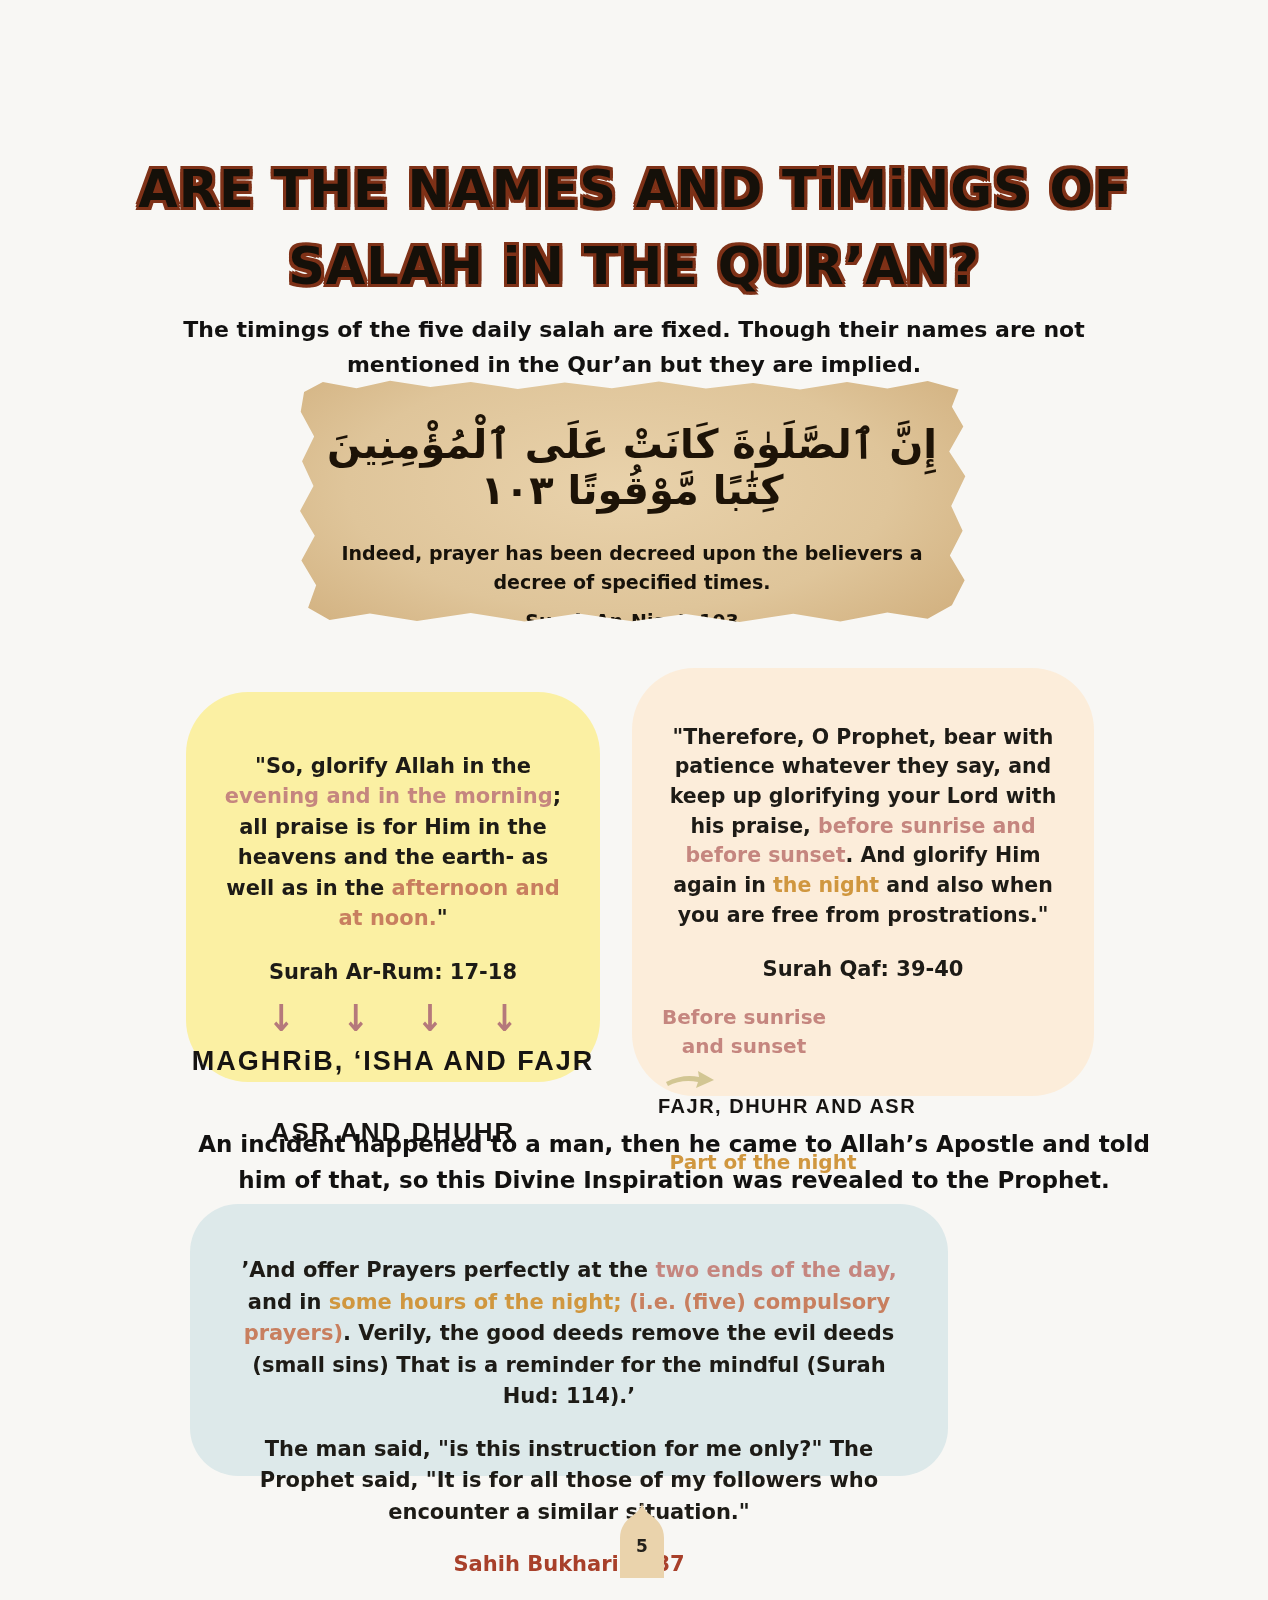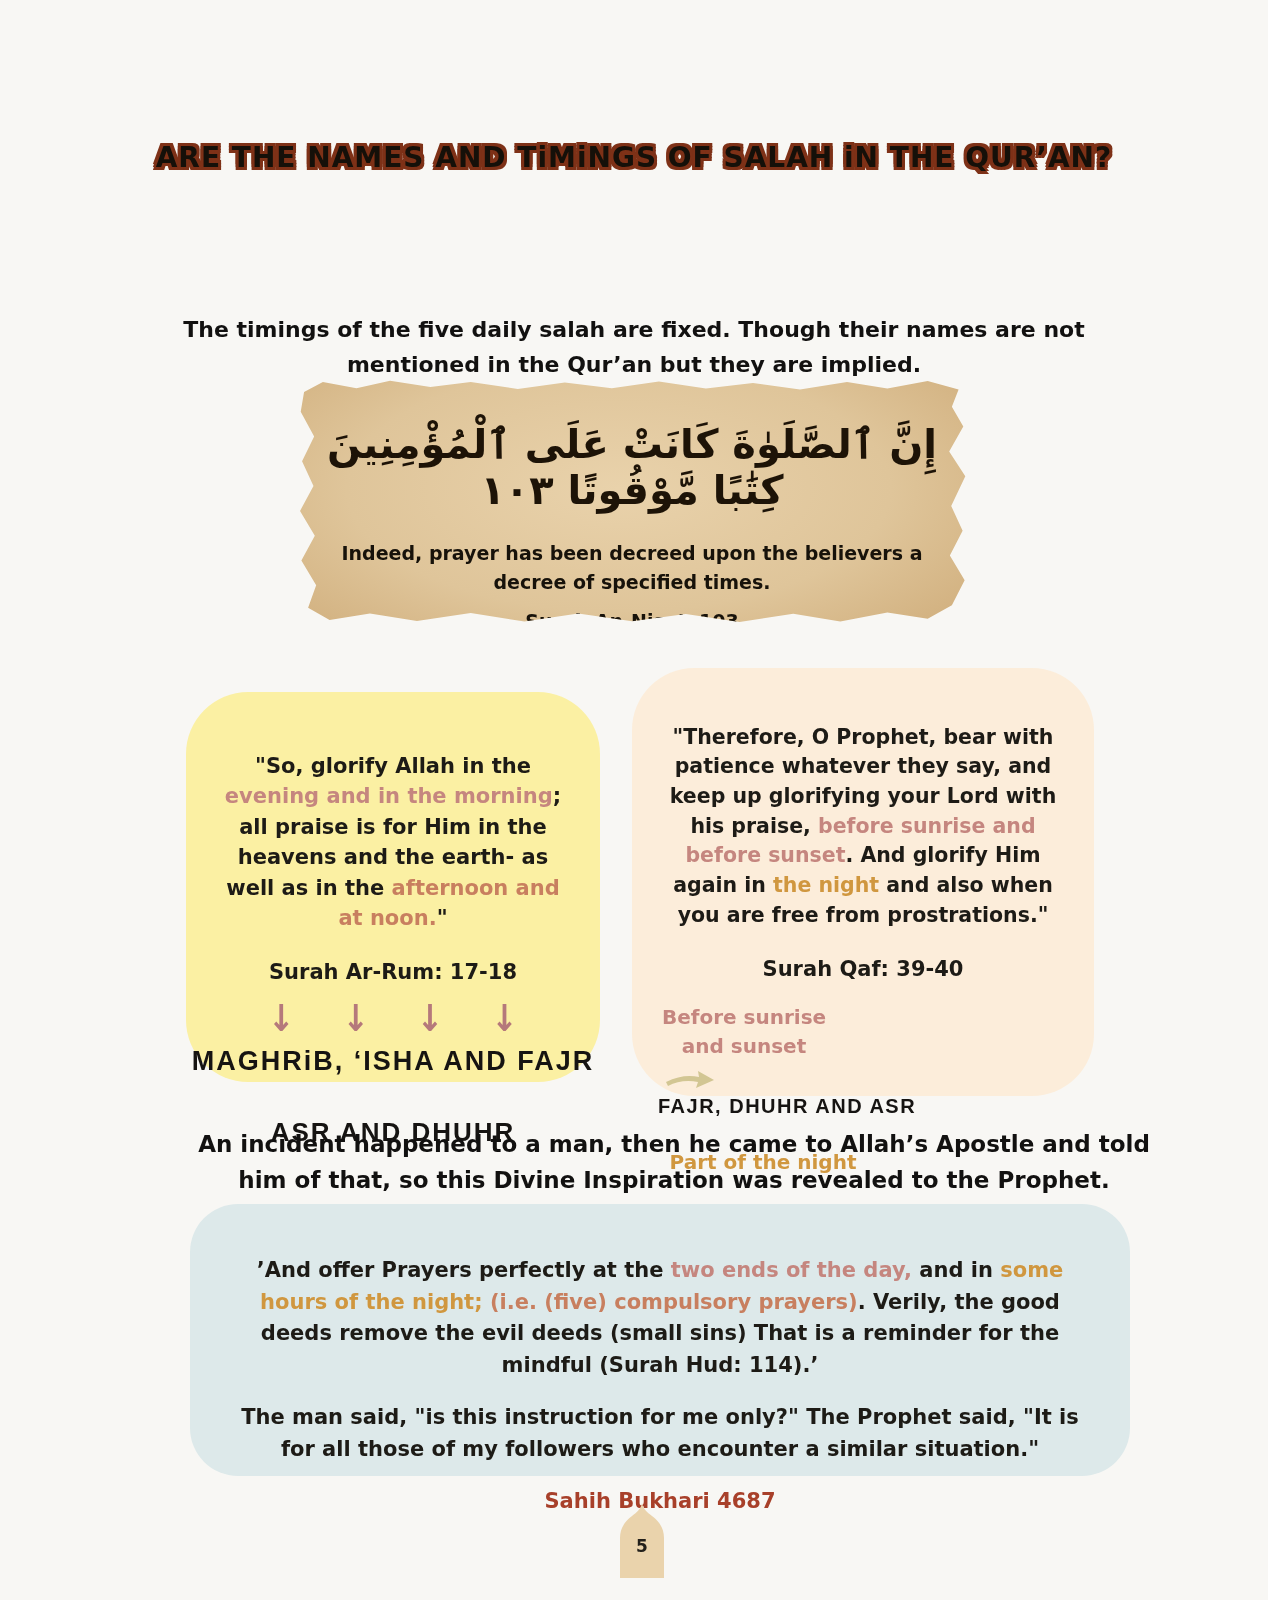--- a/index.html
+++ b/index.html
@@ -3,21 +3,21 @@
 <meta charset="utf-8">
 <style>
   html,body{margin:0;padding:0;}
   body{background:#f8f7f4;font-family:"DejaVu Sans",sans-serif;}
   .canvas{position:relative;width:1268px;height:1600px;background:#f8f7f4;overflow:hidden;margin:0 auto;}
 
   
   .page-title{
     position:absolute;top:118px;left:50%;transform:translateX(-50%);
     width:1000px;text-align:center;
-    font-size:28px;font-weight:800;letter-spacing:1px;line-height:1.5;
+    font-size:51px;font-weight:800;letter-spacing:1px;line-height:1.5;
     color:#151009;
     text-shadow:
       -3px -3px 0 #7e3117, 3px -3px 0 #7e3117,
       -3px  3px 0 #7e3117, 3px  3px 0 #7e3117,
       -3px 0 0 #7e3117, 3px 0 0 #7e3117,
       0 -3px 0 #7e3117, 0 3px 0 #7e3117,
       0 0 3px #7e3117;
   }
 
   .intro{
@@ -49,21 +49,21 @@
   .card{position:absolute;text-align:center;font-weight:700;color:#1d1b16;}
   .card-yellow{
     left:186px;top:692px;width:414px;height:390px;border-radius:62px;
     background:#fbf0a3;padding:0;box-sizing:border-box;
   }
   .card-peach{
     left:632px;top:668px;width:462px;height:428px;border-radius:62px;
     background:#fcedda;box-sizing:border-box;
   }
   .card-blue{
-    left:190px;top:1204px;width:940px;height:272px;border-radius:48px;
+    left:190px;top:1204px;width:758px;height:272px;border-radius:48px;
     background:#dde9ea;box-sizing:border-box;
   }
   .quote{font-size:21px;line-height:1.45;}
   .card-yellow .quote{padding:38px 26px 0;}
   .card-peach .quote{padding:34px 26px 0;font-size:20.5px;}
   .quote-ref{font-size:21px;margin-top:26px;}
 
   .c-ink{color:#1d1b16;}
   .c-rose{color:#c5867f;}
   .c-amber{color:#d0973f;}

